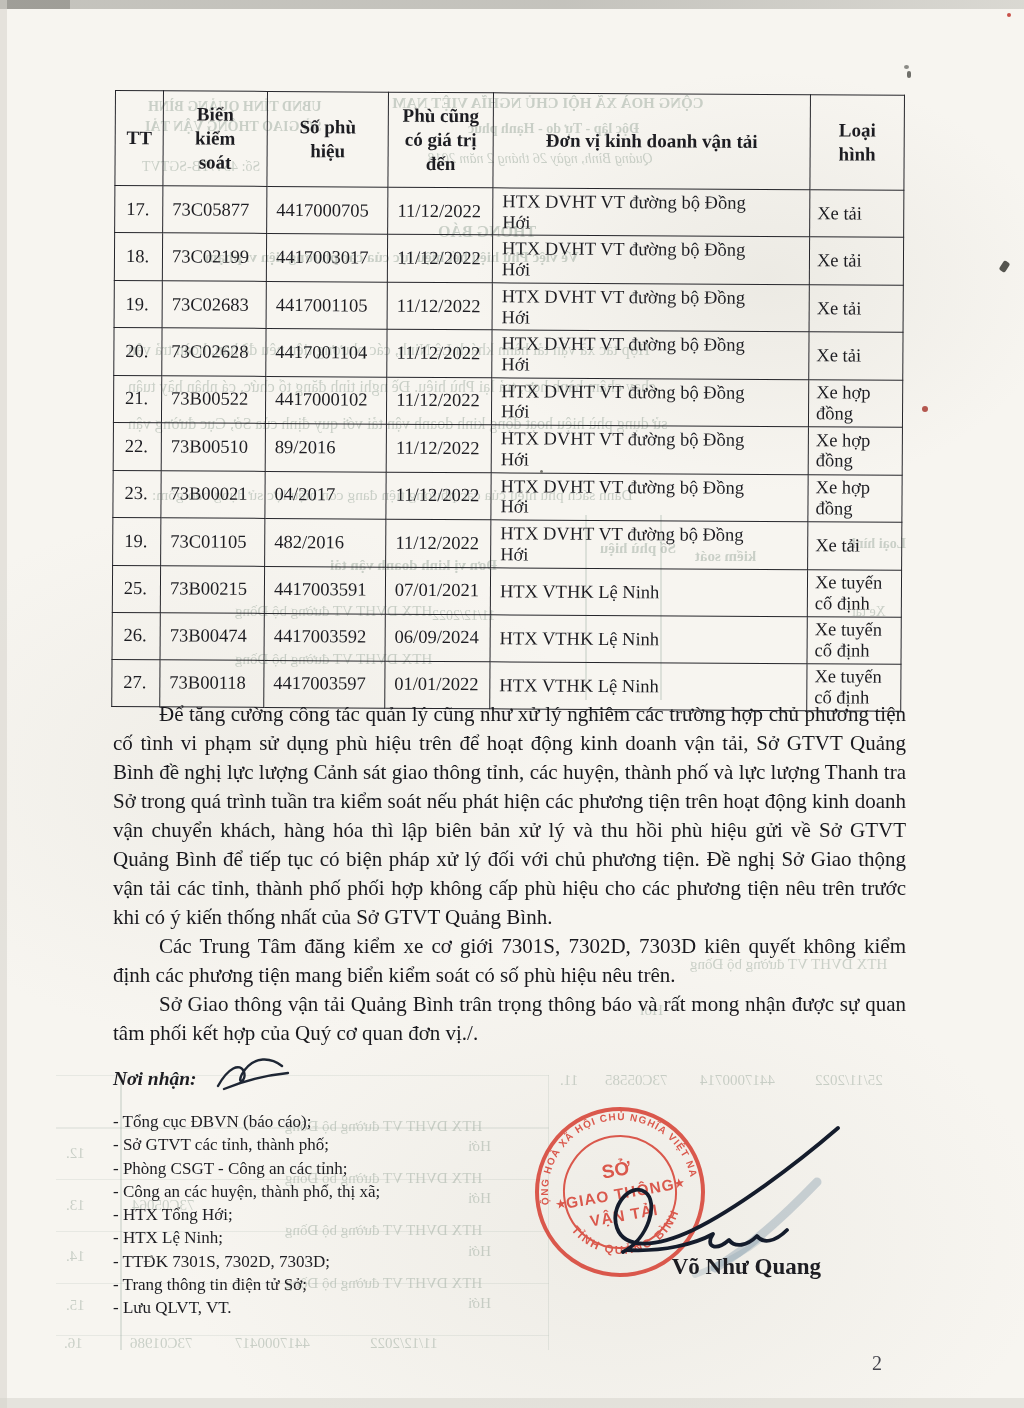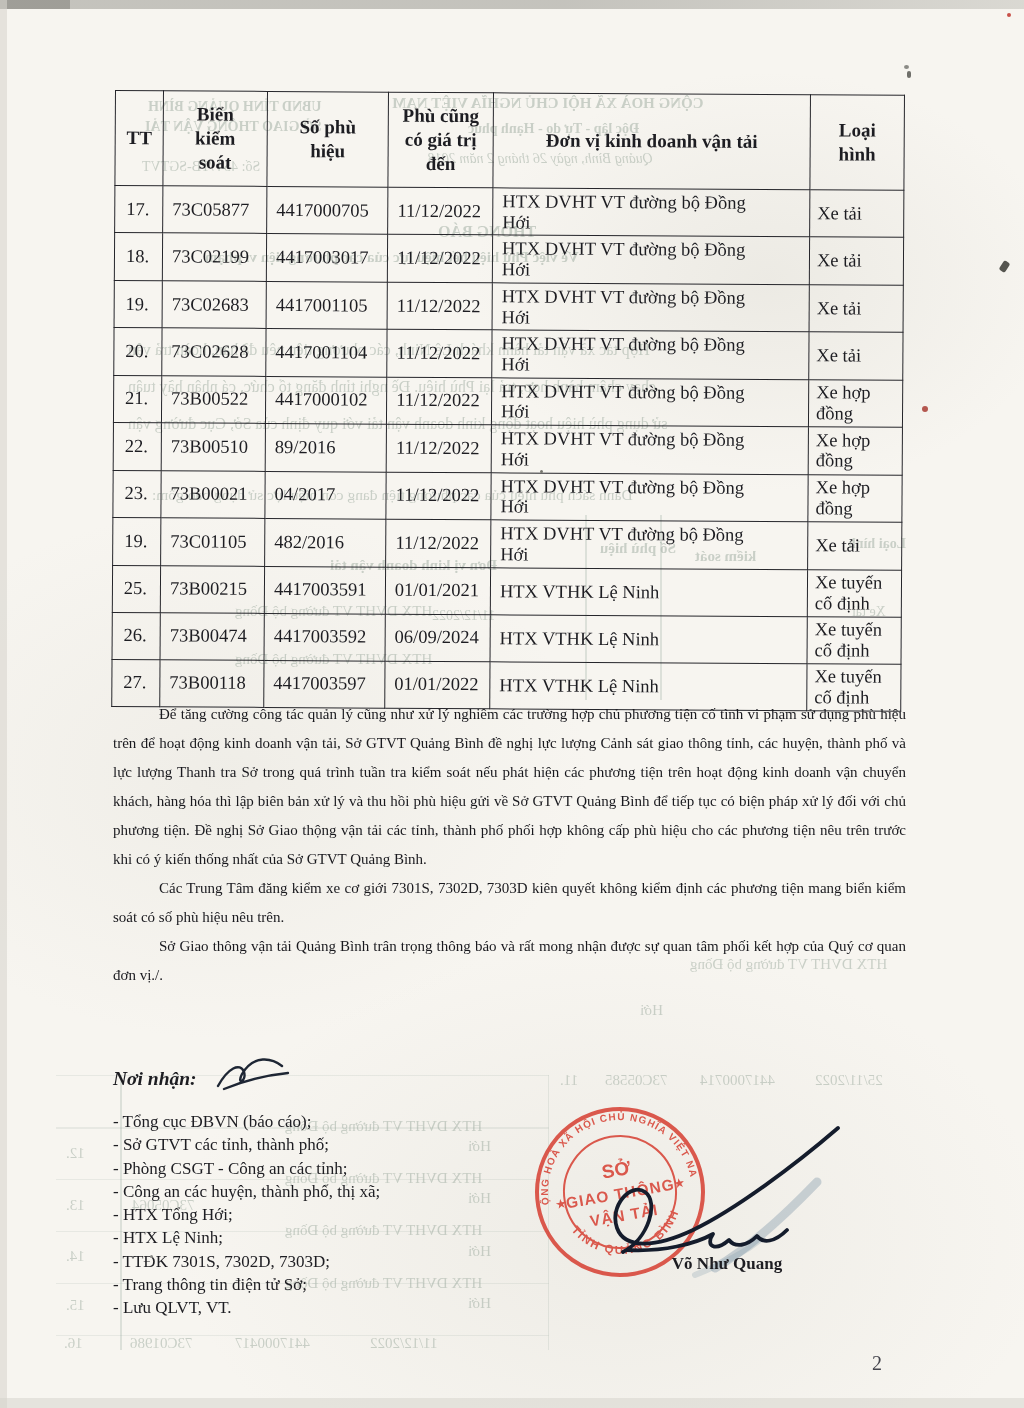--- a/index.html
+++ b/index.html
@@ -36,31 +36,31 @@
   tr.h{height:95px;}
   tr.r{height:47px;}
   td.c-tt{text-align:center;padding-left:2px;}
   td.c-date{text-align:center;padding-left:2px;}
   td.c-unit{line-height:1.12;padding-top:3px;}
   td.c-unit .inner{width:272px;}
   td.c-type{line-height:1.12;padding-left:7px;}
   td.c-type .inner{width:82px;}
   
   .paras{position:absolute;left:113px;top:700px;width:793px;text-align:justify;
-         font-size:15px;line-height:29px;color:#19191e;}
+         font-size:21px;line-height:29px;color:#19191e;}
   .paras p{margin:0;text-indent:46px;}
   
   .recips{position:absolute;left:113px;top:1068px;width:420px;}
   .recips .lbl{font-weight:bold;font-style:italic;font-size:19.5px;}
   .recips ul{list-style:none;margin:20px 0 0 0;padding:0;font-size:17px;line-height:23.3px;}
   
   .sig-title{position:absolute;left:545px;top:1078px;width:300px;text-align:center;
              font-weight:bold;font-size:19.5px;line-height:27px;letter-spacing:.3px;}
-  .sig-name{position:absolute;left:577px;top:1254px;width:300px;text-align:center;
-            font-weight:bold;font-size:17px;}
+  .sig-name{position:absolute;left:521px;top:1254px;width:300px;text-align:right;
+            font-weight:bold;font-size:23px;}
   .pageno{position:absolute;left:872px;top:1352px;font-size:20px;color:#45454d;}
 </style>
 </head>
 <body>
 
 <div class="page">
   <div class="paper"></div>
 
   <div>
     <div class="ghost b" style="left:148px;top:99px;font-size:14px;">UBND TỈNH QUẢNG BÌNH</div>
@@ -224,21 +224,21 @@
               <div class="inner">HTX DVHT VT đường bộ Đồng Hới</div>
             </td>
             <td class="c-type">
               <div class="inner">Xe tải</div>
             </td>
           </tr>
       <tr class="r">
             <td class="c-tt">25.</td>
             <td>73B00215</td>
             <td>4417003591</td>
-            <td class="c-date">01/01/2021</td>
+            <td class="c-date">07/01/2021</td>
             <td class="c-unit">
               <div class="inner">HTX VTHK Lệ Ninh</div>
             </td>
             <td class="c-type">
               <div class="inner">Xe tuyến cố định</div>
             </td>
           </tr>
       <tr class="r">
             <td class="c-tt">26.</td>
             <td>73B00474</td>

